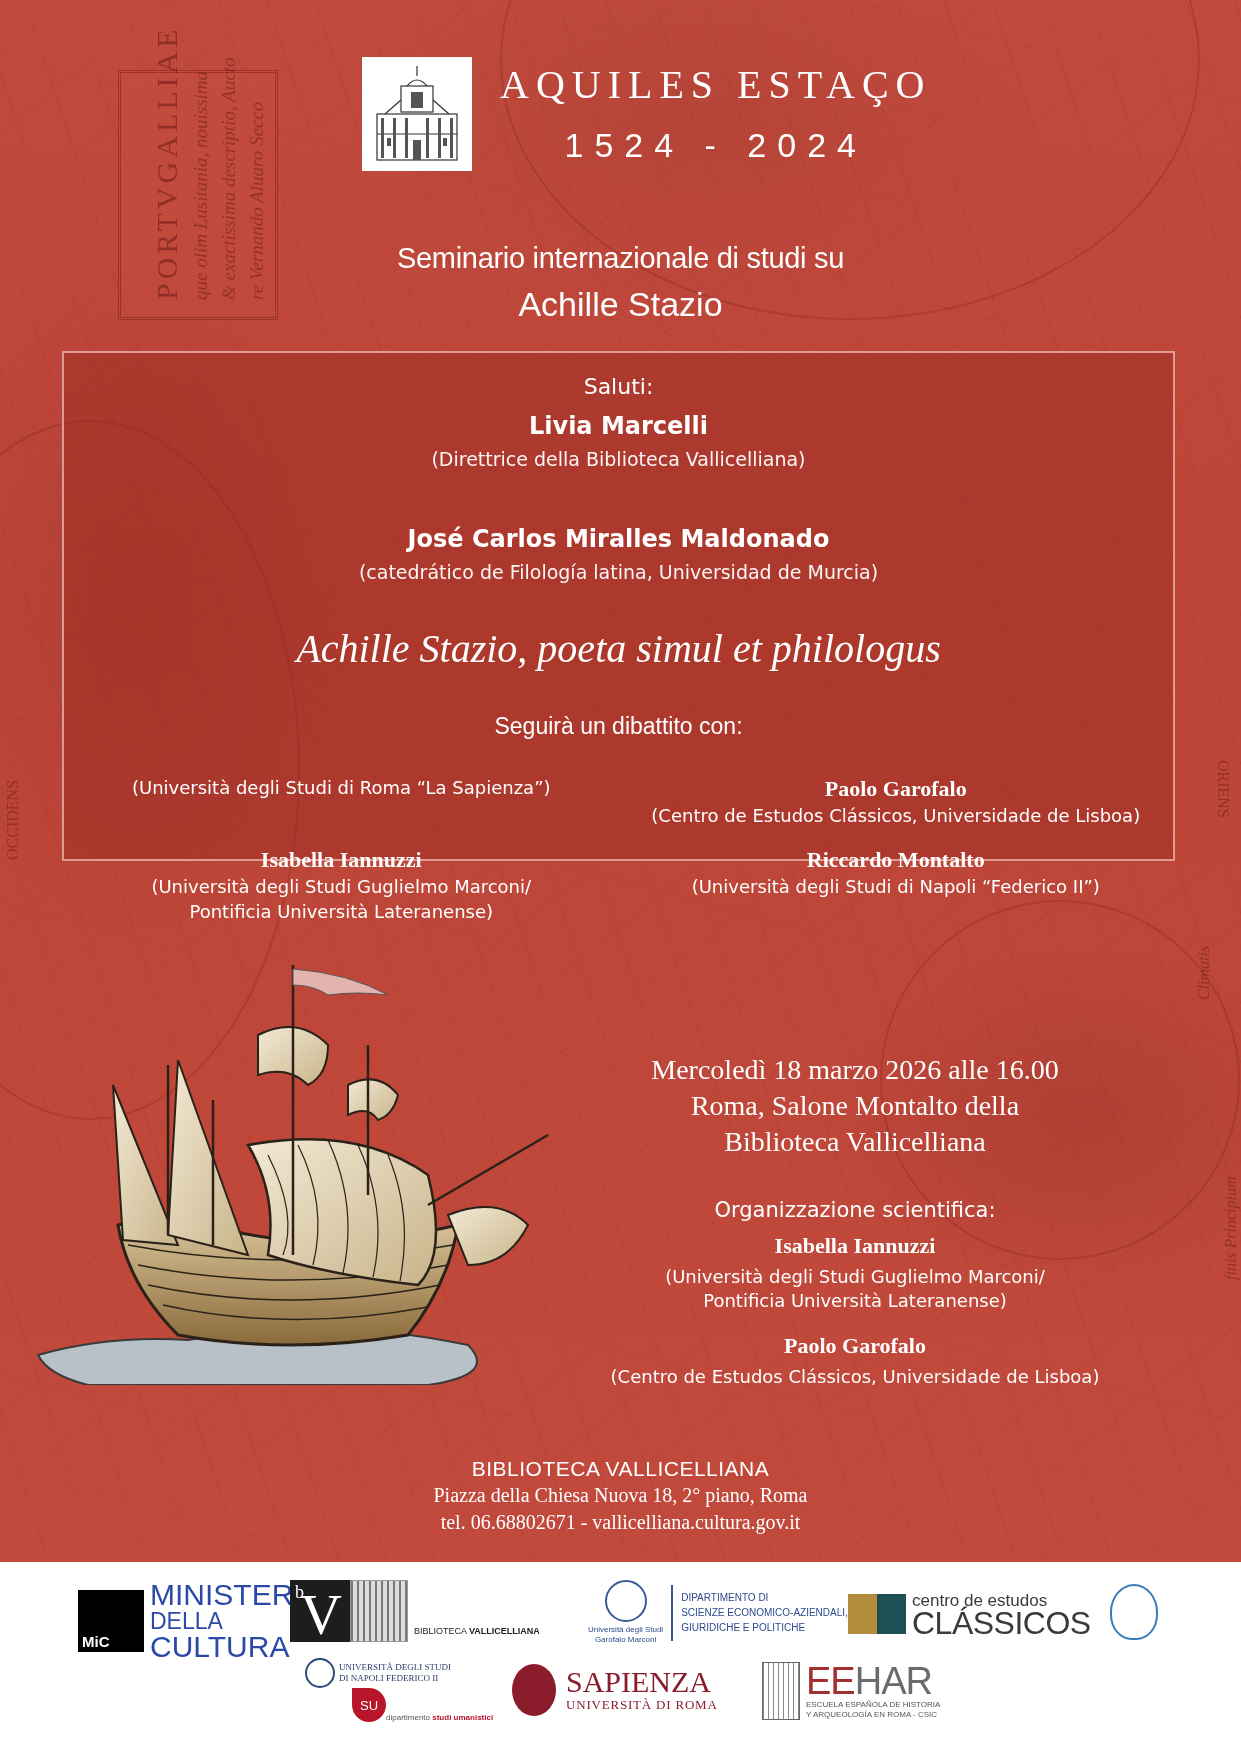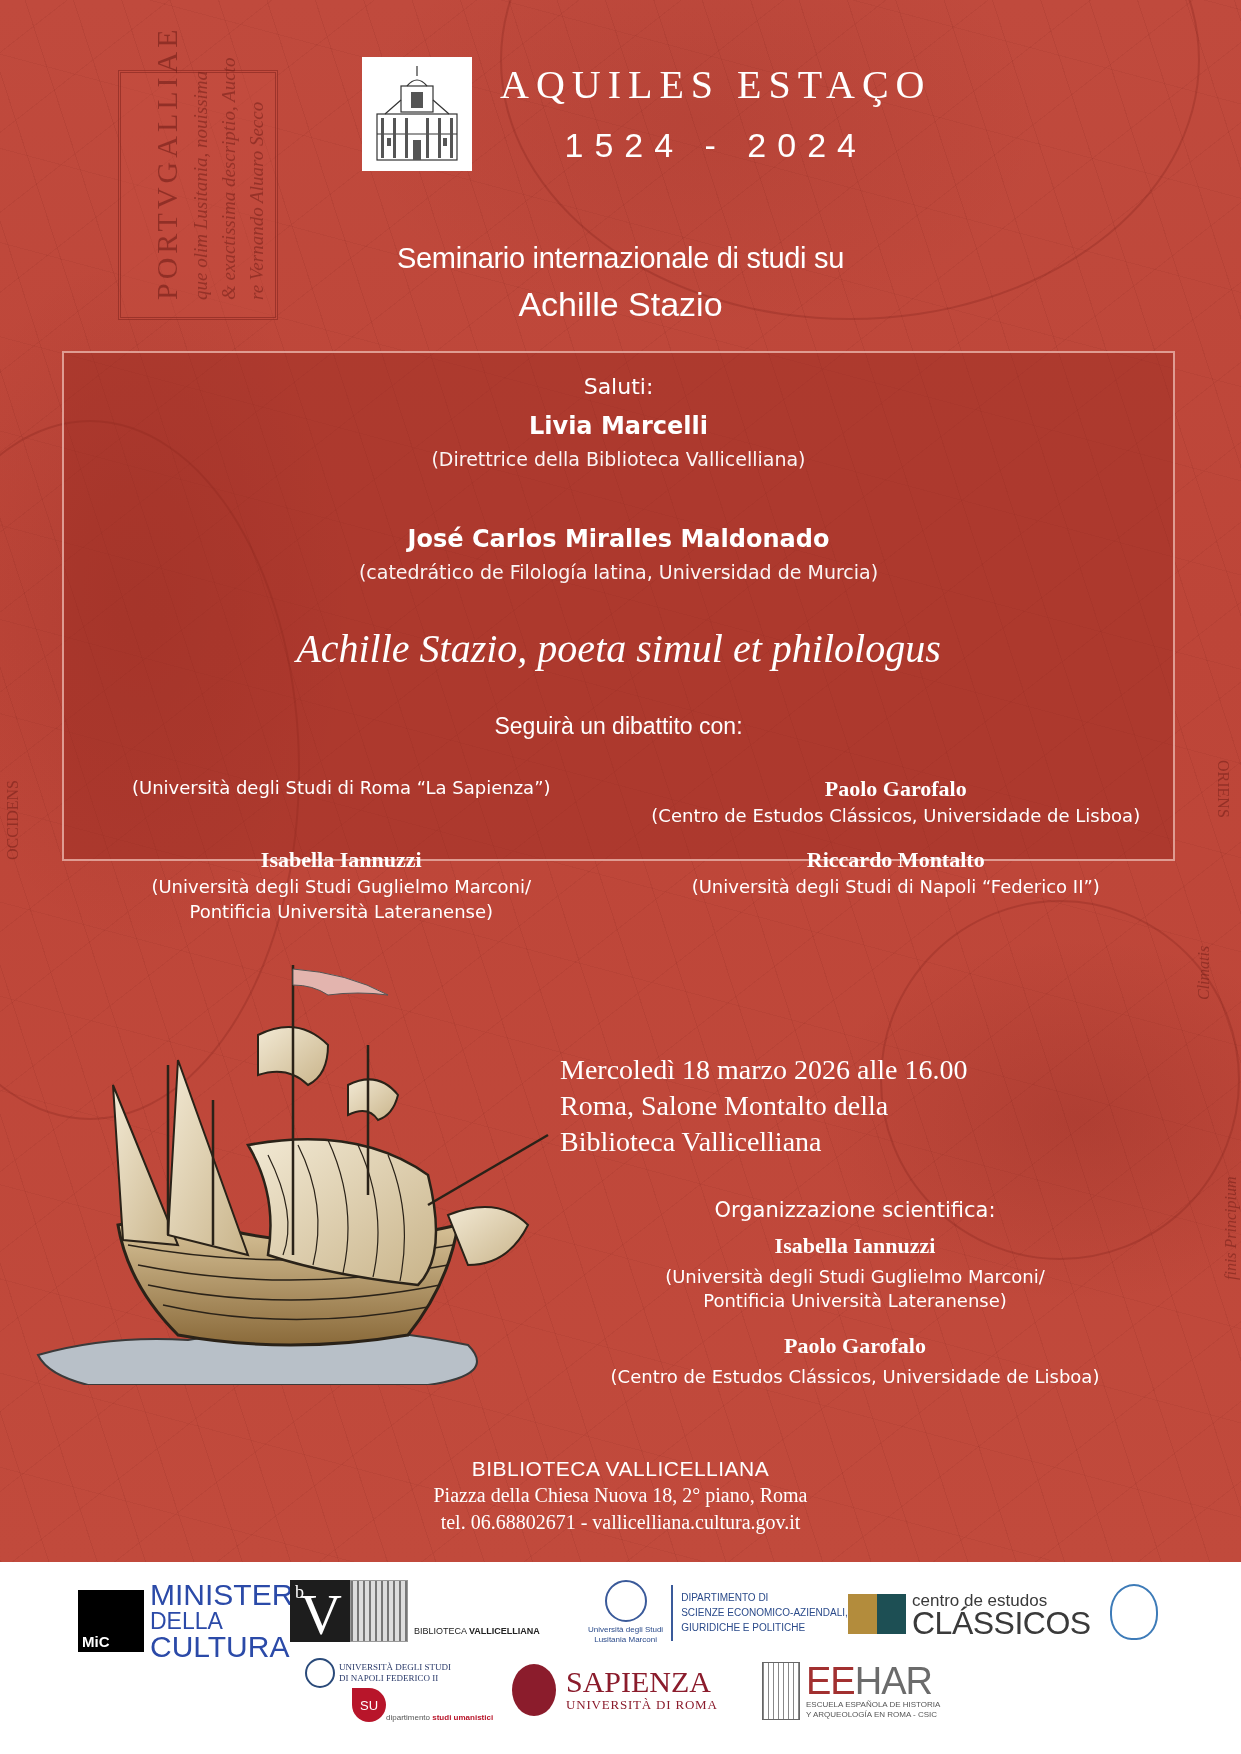--- a/index.html
+++ b/index.html
@@ -95,21 +95,21 @@
       display: grid; grid-template-columns: 1fr 1fr; row-gap: 18px;
     }
     .debater { text-align: center; }
     .debater-name { font-family: "Liberation Serif", serif; font-weight: bold; font-size: 22px; line-height: 28px; }
     .debater-aff { font-family: "DejaVu Sans", sans-serif; font-size: 18px; line-height: 25px; }
 
     
     .ship { position: absolute; left: 28px; top: 955px; width: 560px; height: 430px; }
 
     
-    .event { position: absolute; left: 560px; width: 590px; top: 1052px; text-align: left; color: #fff; }
+    .event { position: absolute; left: 560px; width: 590px; top: 1052px; text-align: center; color: #fff; }
     .event-line { font-family: "Liberation Serif", serif; font-size: 28px; line-height: 36px; }
     .org { position: absolute; left: 560px; width: 590px; top: 1195px; text-align: center; color: #fff; }
     .org-label { font-family: "DejaVu Sans", sans-serif; font-size: 21px; line-height: 30px; }
     .org-name { font-family: "Liberation Serif", serif; font-weight: bold; font-size: 22px; line-height: 30px; margin-top: 6px; }
     .org-aff { font-family: "DejaVu Sans", sans-serif; font-size: 18px; line-height: 24px; margin-top: 4px; }
     .org-gap { height: 12px; }
 
     
     .library { position: absolute; left: 0; width: 1241px; top: 1455px; text-align: center; color: #fff; }
     .library-name { font-family: "Liberation Sans", sans-serif; font-size: 21px; letter-spacing: 0.5px; line-height: 27px; }
@@ -331,21 +331,21 @@
     </div>
     <div class="bv-photo"></div>
     <div class="bv-label"><span>BIBLIOTECA </span><b>VALLICELLIANA</b></div>
   </div>
 
   <div class="logo" style="left:588px;top:18px;">
     <div style="display:flex;flex-direction:column;align-items:center;">
       <div class="gm-seal"></div>
       <div class="gm-under">
           <div>Università degli Studi</div>
-          <div>Lusitania Marconi</div>
+          <div>Garofalo Marconi</div>
         </div>
     </div>
     <div class="gm-bar"></div>
     <div class="gm-dept">
       <div>DIPARTIMENTO DI</div>
       <div>SCIENZE ECONOMICO-AZIENDALI,</div>
       <div>GIURIDICHE E POLITICHE</div>
     </div>
   </div>
 

